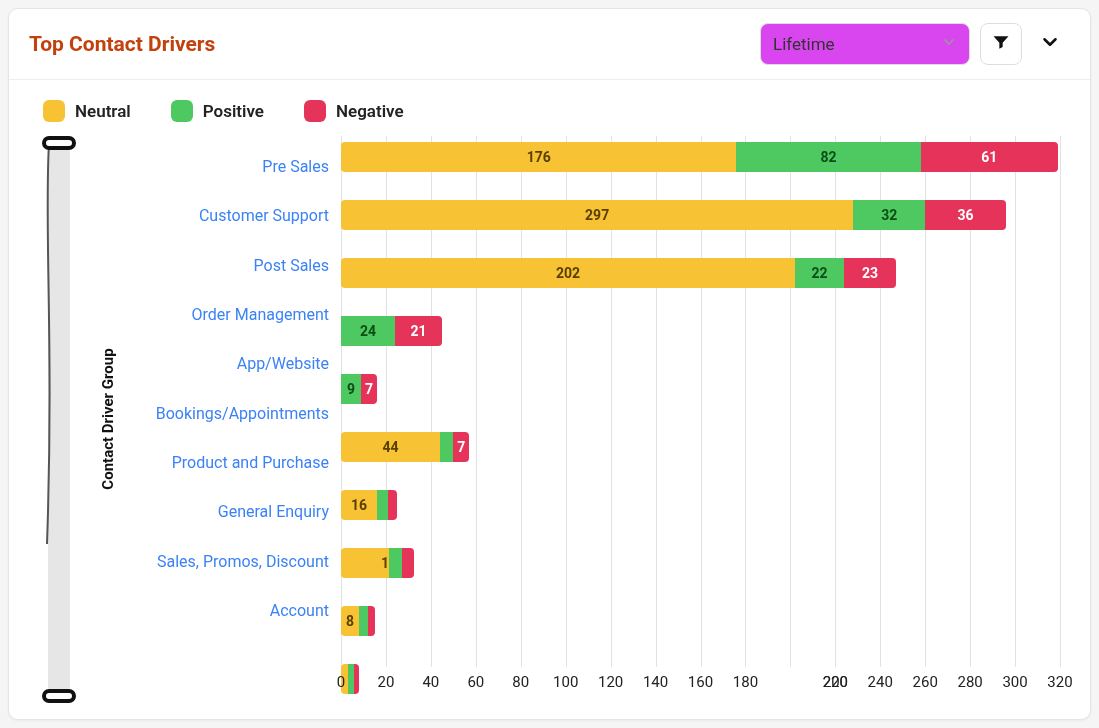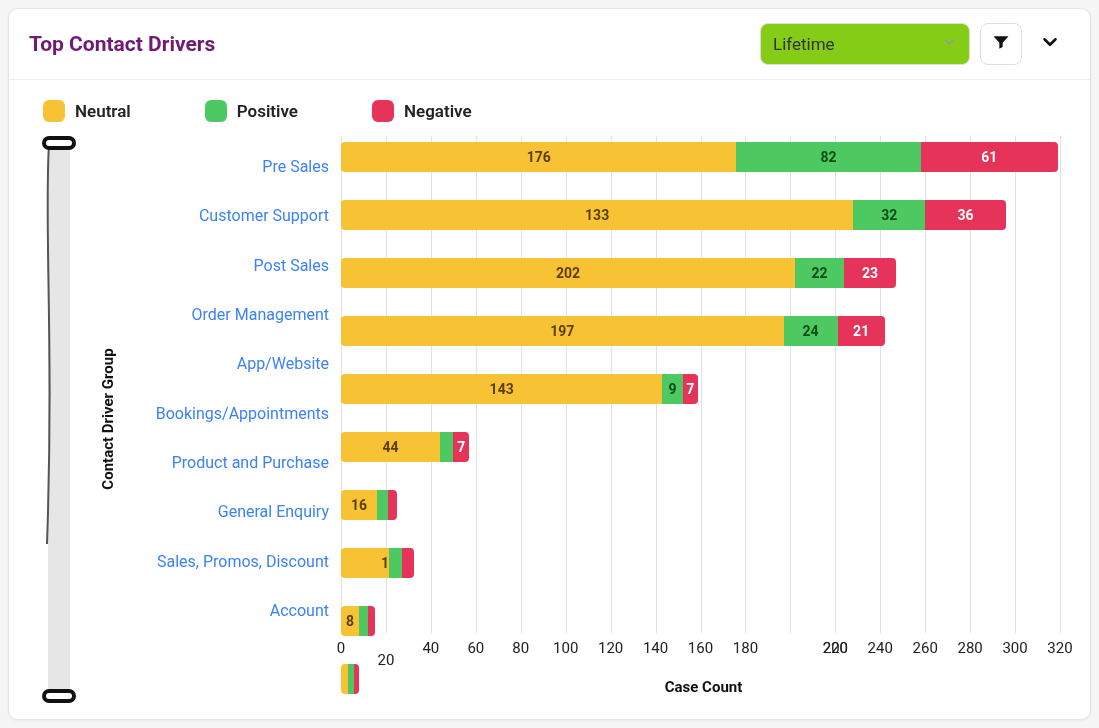--- a/index.html
+++ b/index.html
@@ -21,37 +21,37 @@
   }
   .header {
     display: flex;
     align-items: center;
     padding: 14px 20px;
     border-bottom: 1px solid #eee;
   }
   .header h2 {
     font-size: 21px;
     font-weight: 700;
-    color: #701a75;
+    color: #c2410c;
     flex: 1;
   }
   .dropdown {
     display: flex;
     align-items: center;
     justify-content: space-between;
     width: 210px;
     height: 42px;
     border: 1px solid #ddd;
     border-radius: 8px;
     padding: 0 12px;
     font-size: 17px;
     color: #333;
     margin-right: 10px;
     cursor: pointer;
-    background: #84cc16;
+    background: #d946ef;
   }
   .dropdown .chev { color: #888; }
   .icon-btn {
     width: 42px;
     height: 42px;
     border: 1px solid #ddd;
     border-radius: 8px;
     display: flex;
     align-items: center;
     justify-content: center;
@@ -68,21 +68,21 @@
     cursor: pointer;
   }
   .body {
     flex: 1;
     display: flex;
     flex-direction: column;
     padding: 14px 20px 18px 20px;
   }
   .legend {
     display: flex;
-    gap: 74px;
+    gap: 40px;
     padding: 6px 0 14px 14px;
   }
   .legend-item {
     display: flex;
     align-items: center;
     gap: 10px;
     font-size: 17px;
     font-weight: 600;
     color: #222;
   }
@@ -342,36 +342,34 @@
                 <div class="grid-line" style="left: 93.75%;"></div>
                 <div class="grid-line" style="left: 100%;"></div>
               </div>
             <div class="bars" id="bars">
                 <div class="bar-row">
                   <div class="bar-seg seg-neutral first" style="width: 55%;">176</div>
                   <div class="bar-seg seg-positive" style="width: 25.625%;">82</div>
                   <div class="bar-seg seg-negative last" style="width: 19.0625%;">61</div>
                 </div>
                 <div class="bar-row">
-                  <div class="bar-seg seg-neutral first" style="width: 71.25%;">133</div>
+                  <div class="bar-seg seg-neutral first" style="width: 71.25%;">297</div>
                   <div class="bar-seg seg-positive" style="width: 10%;">32</div>
                   <div class="bar-seg seg-negative last" style="width: 11.25%;">36</div>
                 </div>
                 <div class="bar-row">
                   <div class="bar-seg seg-neutral first" style="width: 63.125%;">202</div>
                   <div class="bar-seg seg-positive" style="width: 6.875%;">22</div>
                   <div class="bar-seg seg-negative last" style="width: 7.1875%;">23</div>
                 </div>
                 <div class="bar-row">
-                  <div class="bar-seg seg-neutral first" style="width: 61.5625%;">197</div>
                   <div class="bar-seg seg-positive" style="width: 7.5%;">24</div>
                   <div class="bar-seg seg-negative last" style="width: 6.5625%;">21</div>
                 </div>
                 <div class="bar-row">
-                  <div class="bar-seg seg-neutral first" style="width: 44.6875%;">143</div>
                   <div class="bar-seg seg-positive" style="width: 2.8125%;">9</div>
                   <div class="bar-seg seg-negative last" style="width: 2.1875%;">7</div>
                 </div>
                 <div class="bar-row">
                   <div class="bar-seg seg-neutral first" style="width: 13.75%;">44</div>
                   <div class="bar-seg seg-positive" style="width: 1.875%;"></div>
                   <div class="bar-seg seg-negative last" style="width: 2.1875%;">7</div>
                 </div>
                 <div class="bar-row">
                   <div class="bar-seg seg-neutral first" style="width: 5%;">16</div>
@@ -391,35 +389,34 @@
                 <div class="bar-row">
                   <div class="bar-seg seg-neutral first" style="width: 0.9375%;"></div>
                   <div class="bar-seg seg-positive" style="width: 0.9375%;"></div>
                   <div class="bar-seg seg-negative last" style="width: 0.625%;"></div>
                 </div>
               </div>
           </div>
         </div>
         <div class="xaxis" id="xaxis">
             <div class="tick" style="left: 0%;">0</div>
-            <div class="tick" style="left: 6.25%; margin-top: 12px;">20</div>
+            <div class="tick" style="left: 6.25%;">20</div>
             <div class="tick" style="left: 12.5%;">40</div>
             <div class="tick" style="left: 18.75%;">60</div>
             <div class="tick" style="left: 25%;">80</div>
             <div class="tick" style="left: 31.25%;">100</div>
             <div class="tick" style="left: 37.5%;">120</div>
             <div class="tick" style="left: 43.75%;">140</div>
             <div class="tick" style="left: 50%;">160</div>
             <div class="tick" style="left: 56.25%;">180</div>
             <div class="tick" style="left: 62.5%; margin-left: 45px;">200</div>
             <div class="tick" style="left: 68.75%;">220</div>
             <div class="tick" style="left: 75%;">240</div>
             <div class="tick" style="left: 81.25%;">260</div>
             <div class="tick" style="left: 87.5%;">280</div>
             <div class="tick" style="left: 93.75%;">300</div>
             <div class="tick" style="left: 100%;">320</div>
           </div>
-        <div class="xlabel-row">Case Count</div>
       </div>
 
     </div>
   </div>
 </div>
 
 </body></html>

